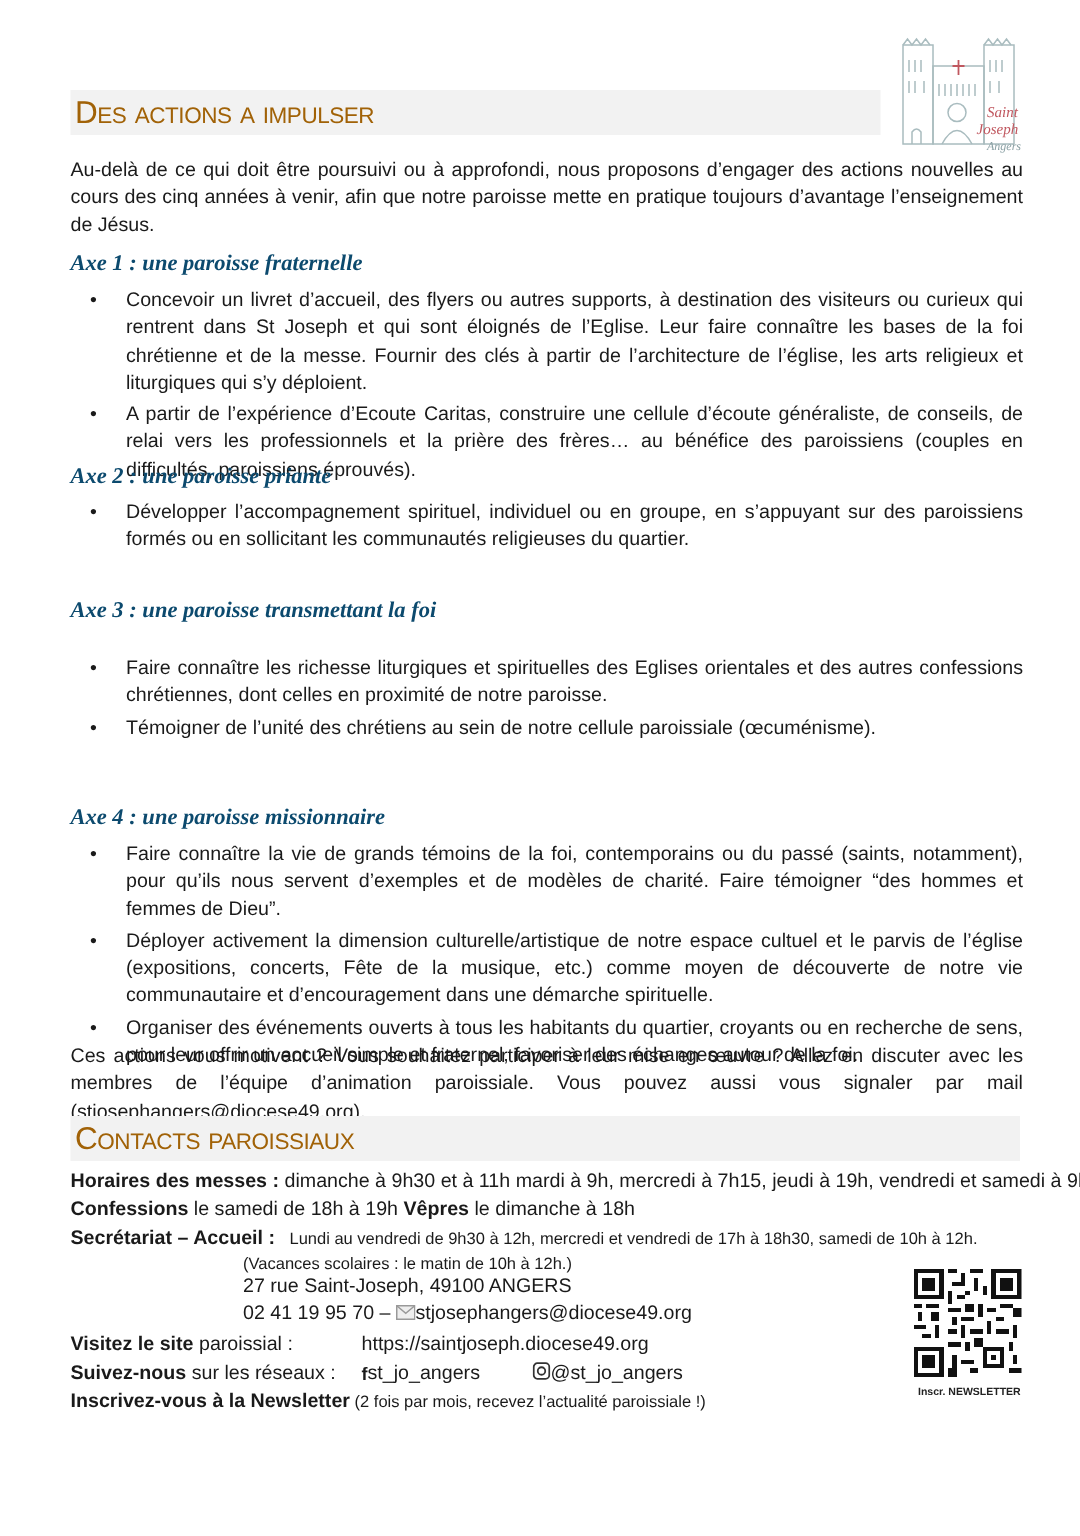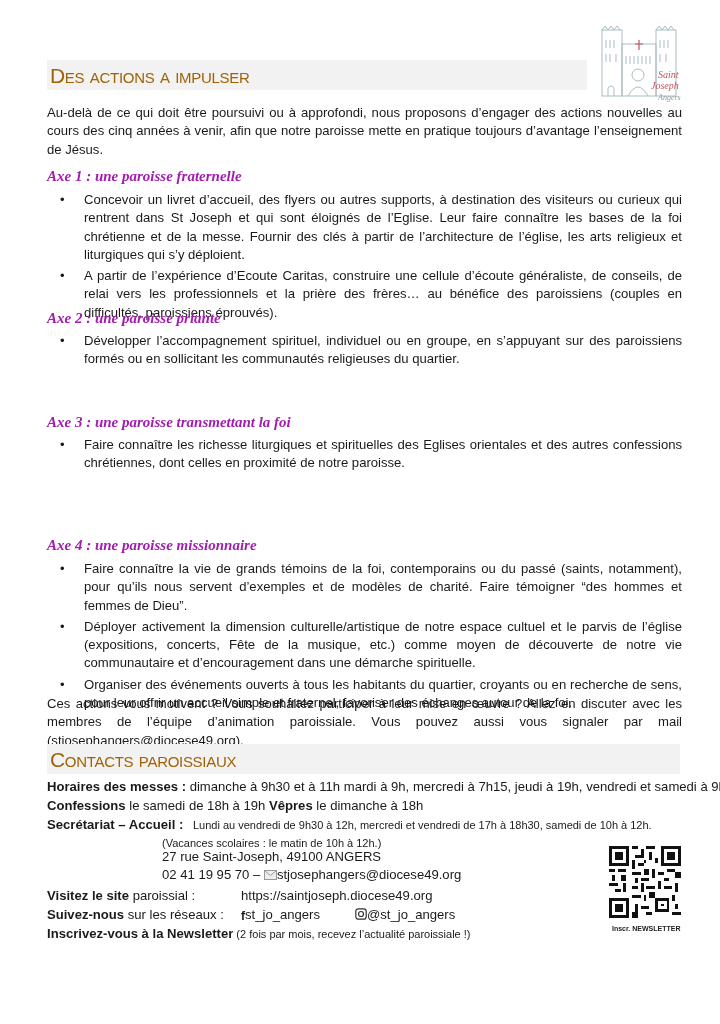--- a/index.html
+++ b/index.html
@@ -4,21 +4,21 @@
 <style>
   html, body { margin:0; padding:0; background:#ffffff; }
   body { width:720px; height:1024px; position:relative; overflow:hidden;
          font-family:"Liberation Sans", sans-serif; color:#1a1a1a; }
   .band { position:absolute; left:47px; background:#f2f2f2; height:30px; }
   .band h2 { margin:0; padding:4px 0 0 3px; font-weight:normal; color:#a16207;
              font-family:"Liberation Sans", sans-serif; font-variant:small-caps;
              font-size:21px; letter-spacing:-0.3px; line-height:24px; }
   .p { position:absolute; left:47px; width:635px; font-size:13.1px; line-height:18.3px; text-align:justify; }
   .axe { position:absolute; left:47px; font-family:"Liberation Serif", serif; font-style:italic;
-         font-weight:bold; color:#a21caf; font-size:15px; }
+         font-weight:bold; color:#0c4a6e; font-size:15px; }
   ul.b { position:absolute; left:47px; width:635px; margin:0; padding:0; list-style:none; }
   ul.b li { position:relative; padding-left:37px; font-size:13.1px; line-height:18.3px; text-align:justify; margin:0 0 3px 0; }
   ul.b li::before { content:"•"; position:absolute; left:13px; top:0; font-size:13px; }
   .contact { position:absolute; left:47px; font-size:13.1px; line-height:18px; white-space:nowrap; }
   .contact b { font-weight:bold; }
   .small { font-size:11px; }
   .logo { position:absolute; left:596px; top:20px; width:96px; height:84px; }
   .qr { position:absolute; left:609px; top:846px; width:72px; height:72px; }
   .qr-label { position:absolute; left:612px; top:925px; font-size:7px; font-weight:bold; color:#222; }
   .icon-inline { display:inline-block; vertical-align:middle; }
@@ -58,23 +58,24 @@
 <ul class="b" style="top:191px;">
   <li>Concevoir un livret d’accueil, des flyers ou autres supports, à destination des visiteurs ou curieux qui rentrent dans St Joseph et qui sont éloignés de l’Eglise. Leur faire connaître les bases de la foi chrétienne et de la messe.  Fournir des clés à partir de l’architecture de l’église, les arts religieux et liturgiques qui s’y déploient.</li>
   <li>A partir de l’expérience d’Ecoute Caritas, construire une cellule d’écoute généraliste, de conseils, de relai vers les professionnels et la prière des frères… au bénéfice des paroissiens (couples en difficultés, paroissiens éprouvés).</li>
 </ul>
 
 <div class="axe" style="top:310px;">Axe 2 : une paroisse priante</div>
 <ul class="b" style="top:332px;">
   <li>Développer l’accompagnement spirituel, individuel ou en groupe, en s’appuyant sur des paroissiens formés ou en sollicitant les communautés religieuses du quartier.</li>
 </ul>
 
-<div class="axe" style="top:414px;">Axe 3 : une paroisse transmettant la foi</div>
+<div class="axe" style="top:399px;">Axe 3 : une paroisse transmettant la foi</div>
 <ul class="b" style="top:436px;">
   <li>Faire connaître les richesse liturgiques et spirituelles des Eglises orientales et des autres confessions chrétiennes, dont celles en proximité de notre paroisse.</li>
+  <li>Témoigner de l’unité des chrétiens au sein de notre cellule paroissiale (œcuménisme).</li>
 </ul>
 
 <div class="axe" style="top:537px;">Axe 4 : une paroisse missionnaire</div>
 <ul class="b" style="top:560px;">
   <li>Faire connaître la vie de grands témoins de la foi, contemporains ou du passé (saints, notamment), pour qu’ils nous servent d’exemples et de modèles de charité. Faire témoigner “des hommes et femmes de Dieu”.</li>
   <li>Déployer activement la dimension culturelle/artistique de notre espace cultuel et le parvis de l’église (expositions, concerts, Fête de la musique, etc.) comme moyen de découverte de notre vie communautaire et d’encouragement dans une démarche spirituelle.</li>
   <li>Organiser des événements ouverts à tous les habitants du quartier, croyants ou en recherche de sens, pour leur offrir un accueil simple et fraternel, favoriser des échanges autour de la foi.</li>
 </ul>
 
 <div class="p" style="top:695px;">Ces actions vous motivent ? Vous souhaitez participer à leur mise en œuvre ? Allez en discuter avec les membres de l’équipe d’animation paroissiale. Vous pouvez aussi vous signaler par mail (stjosephangers@diocese49.org).</div>

